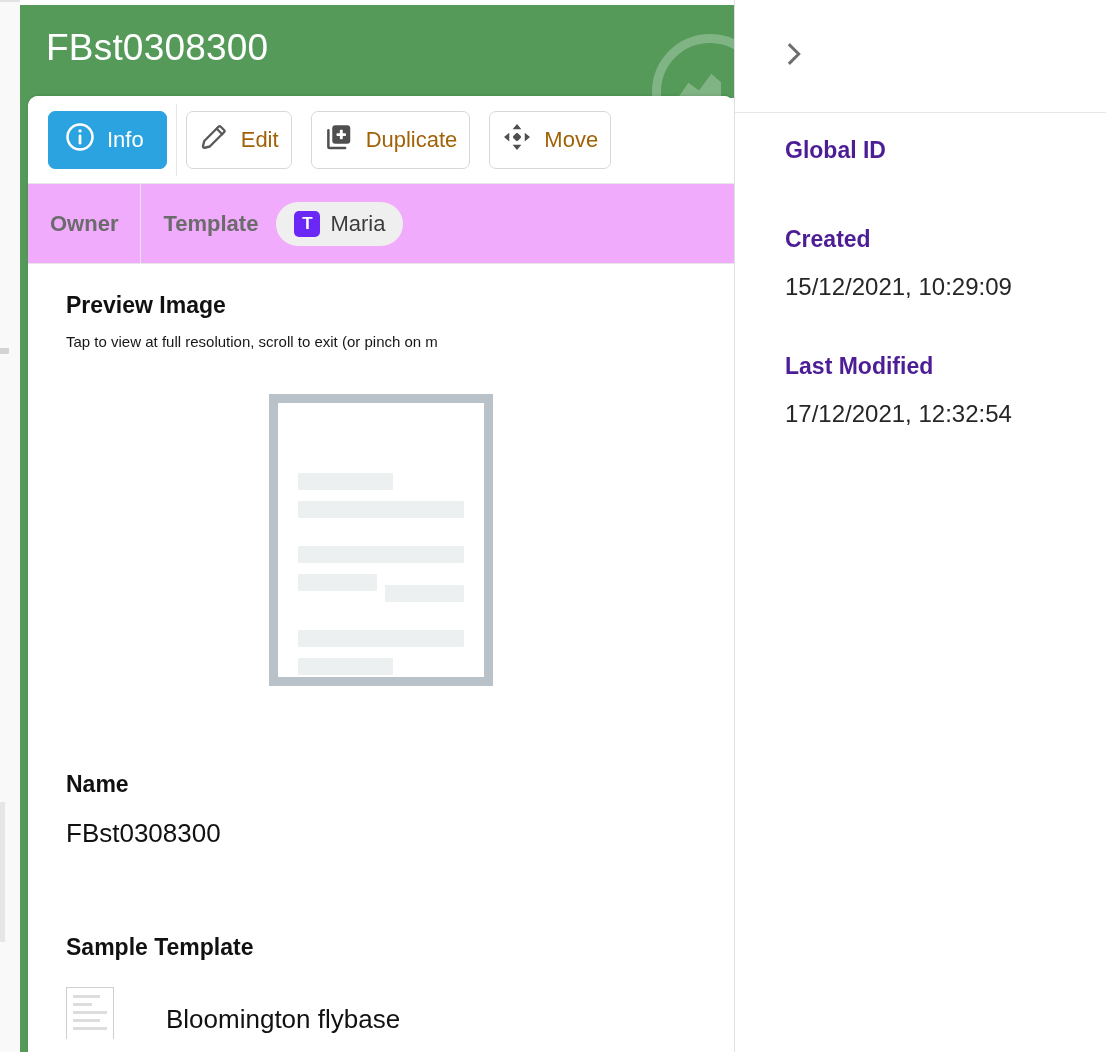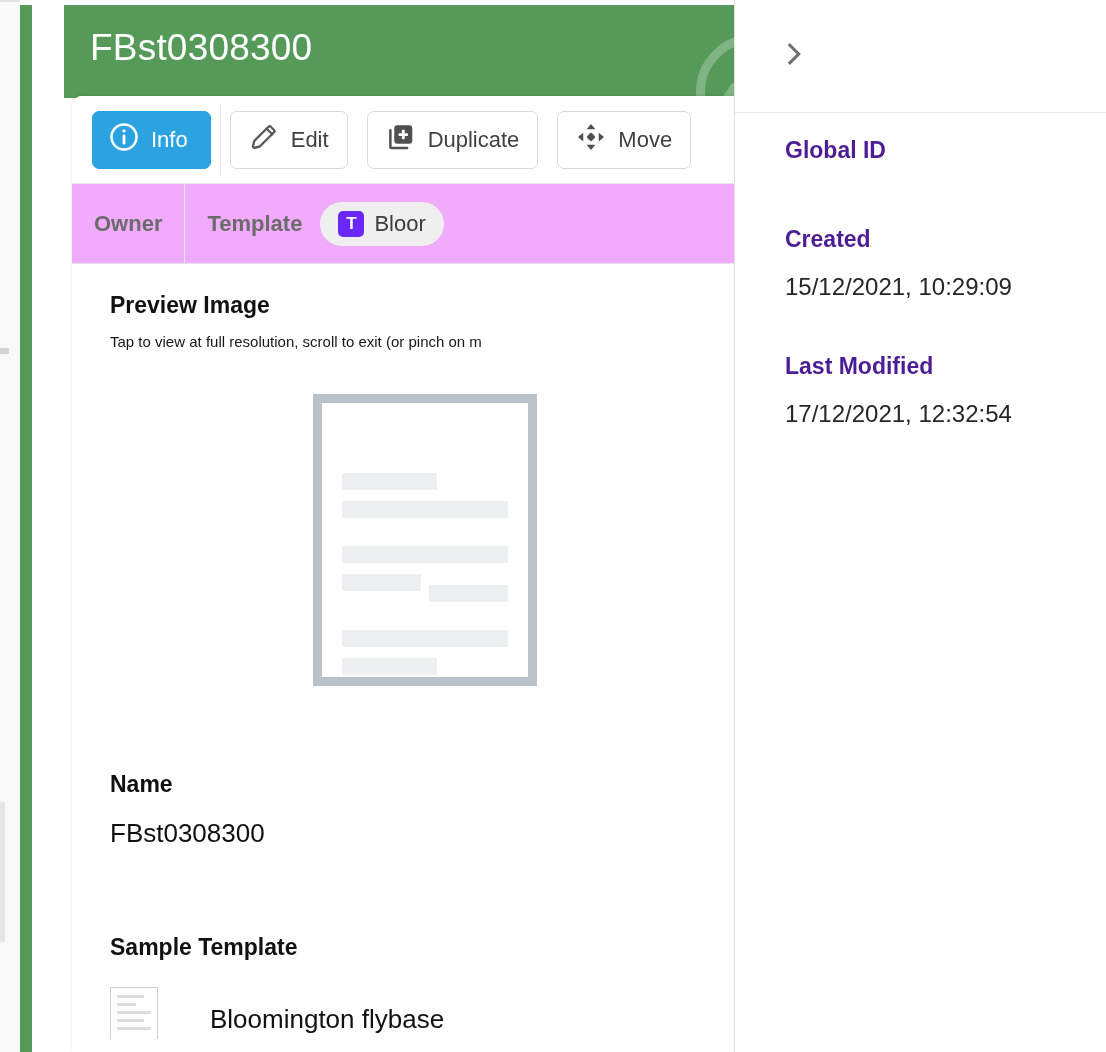--- a/index.html
+++ b/index.html
@@ -47,21 +47,20 @@
     width: 12px; height: 1047px;
     background: #559a59;
   }
 
   
   .main-panel {
     position: absolute;
     left: 20px; top: 0;
     width: 714px; height: 1052px;
     overflow: hidden;
-    margin-left: 44px;
   }
 
   .header {
     position: absolute;
     left: 0; top: 5px;
     width: 714px; height: 93px;
     background: #559a59;
     overflow: hidden;
   }
   .header-title {
@@ -117,25 +116,25 @@
     display: flex;
     align-items: center;
     padding-left: 20px;
     box-sizing: border-box;
   }
   .tbtn {
     height: 58px;
     display: flex;
     align-items: center;
     gap: 12px;
-    padding: 0 18px;
+    padding: 0 12px;
     border: 1px solid #d8d8d8;
     border-radius: 7px;
     background: #ffffff;
-    color: #404040;
+    color: #a16207;
     font-size: 22px;
     box-sizing: border-box;
     white-space: nowrap;
   }
   .tbtn.primary {
     background: #2aa3e0;
     border-color: #2aa3e0;
     color: #ffffff;
     padding: 0 22px 0 16px;
   }
@@ -417,21 +416,21 @@
       </div>
 
       <div class="meta-row">
         <div class="meta-cell">
           <span class="meta-label">Owner</span>
         </div>
         <div class="meta-cell">
           <span class="meta-label">Template</span>
           <span class="chip light">
             <span class="tpl-badge">T</span>
-            <span>Bloor</span>
+            <span>Maria</span>
           </span>
         </div>
       </div>
 
       <div class="body-area">
 
         <h3 class="field-title">Preview Image</h3>
         <p class="field-hint">Tap to view at full resolution, scroll to exit (or pinch on m</p>
 
         <div class="doc-placeholder-wrap">

